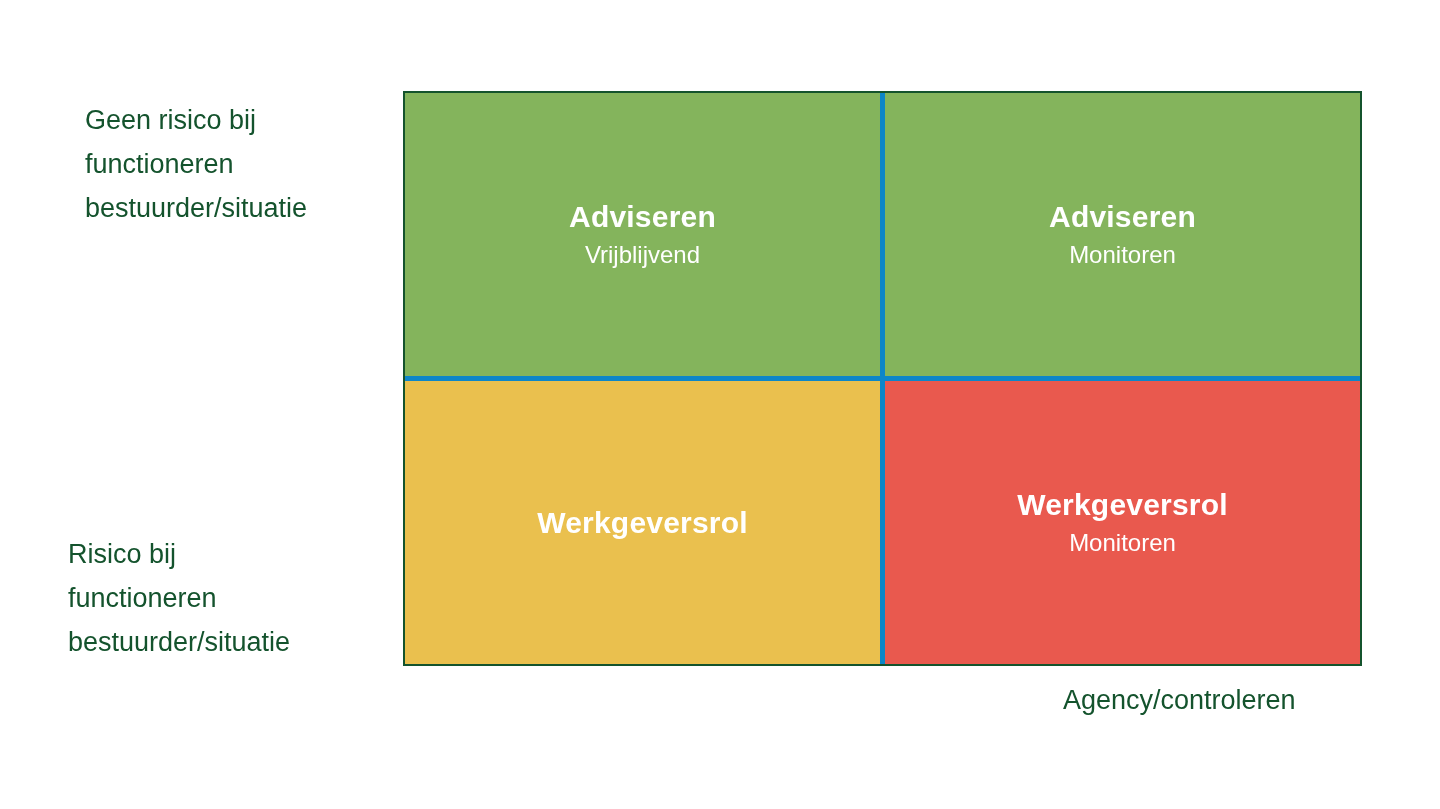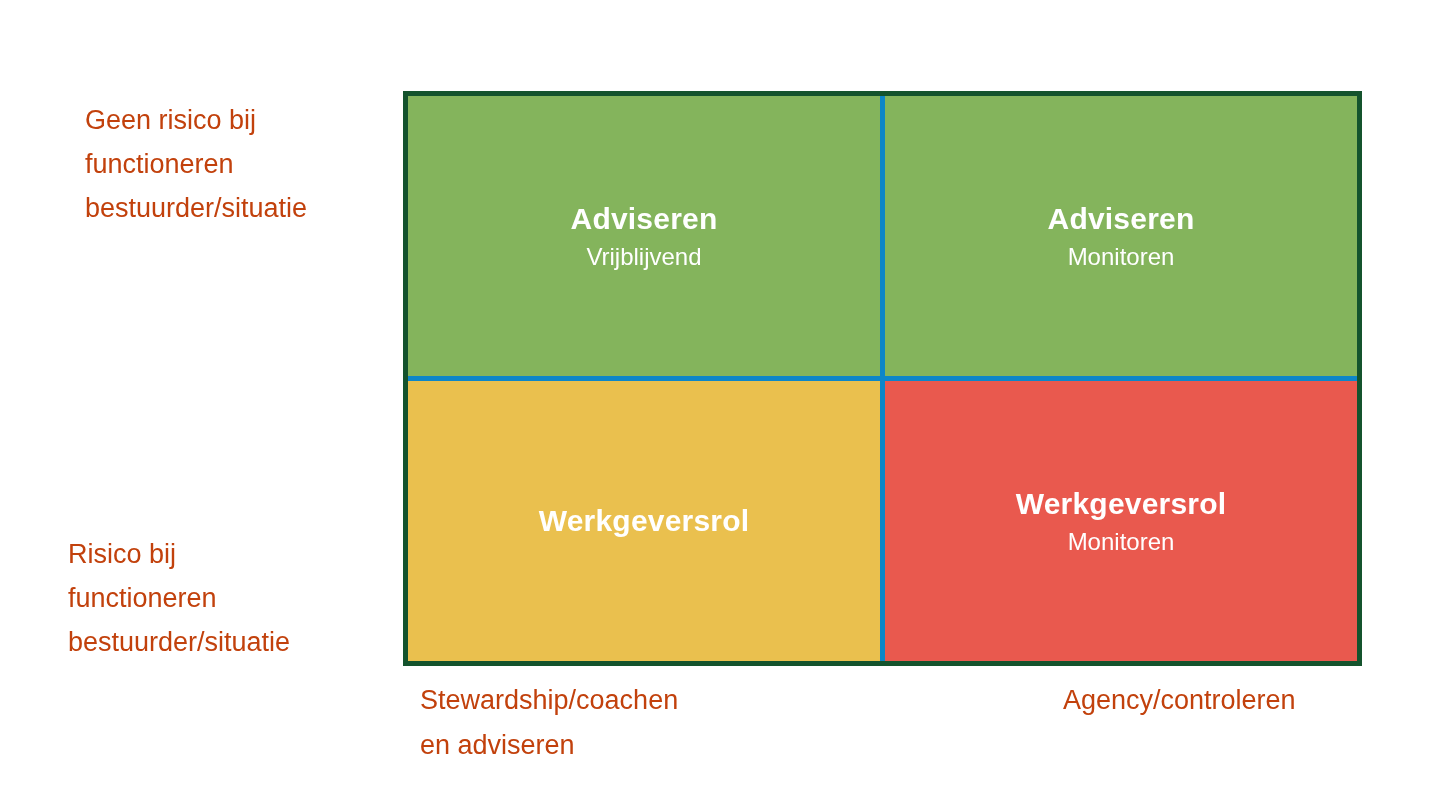--- a/index.html
+++ b/index.html
@@ -16,21 +16,21 @@
     overflow: hidden;
   }
   
   .matrix {
     position: absolute;
     left: 403px;
     top: 91px;
     width: 959px;
     height: 575px;
     box-sizing: border-box;
-    border: 5px solid #14532d;
+    border: 2px solid #14532d;
     background: #0d86c8;
     display: grid;
     grid-template-columns: 1fr 1fr;
     grid-template-rows: 1fr 1fr;
     gap: 5px;
   }
   .quadrant {
     display: flex;
     flex-direction: column;
     align-items: center;
@@ -44,21 +44,21 @@
     font-weight: bold;
     letter-spacing: 0.2px;
   }
   .q-subtitle {
     font-size: 24px;
     font-weight: normal;
   }
   
   .axis-label {
     position: absolute;
-    color: #c2410c;
+    color: #14532d;
     font-size: 27px;
     line-height: 44px;
     font-weight: normal;
     white-space: nowrap;
   }
   .axis-label span { display: block; }
   .y-label-top    { left: 85px;  top: 98px;  }
   .y-label-bottom { left: 68px;  top: 532px; }
   .x-label-left   { left: 420px; top: 678px; line-height: 45px; }
   .x-label-right  { left: 1063px; top: 678px; line-height: 45px; }
@@ -96,22 +96,18 @@
       <div class="q-title">Werkgeversrol</div>
     </div>
 
     <div class="quadrant" style="background-color: rgb(233, 89, 78);">
       <div class="q-title">Werkgeversrol</div>
       <div class="q-subtitle">Monitoren</div>
     </div>
 
   </div>
 
-  <div class="axis-label x-label-left">
-    <span>Stewardship/coachen</span>
-    <span>en adviseren</span>
-  </div>
 
   <div class="axis-label x-label-right">
     <span>Agency/controleren</span>
   </div>
 
 </div>
 
 </body></html>

